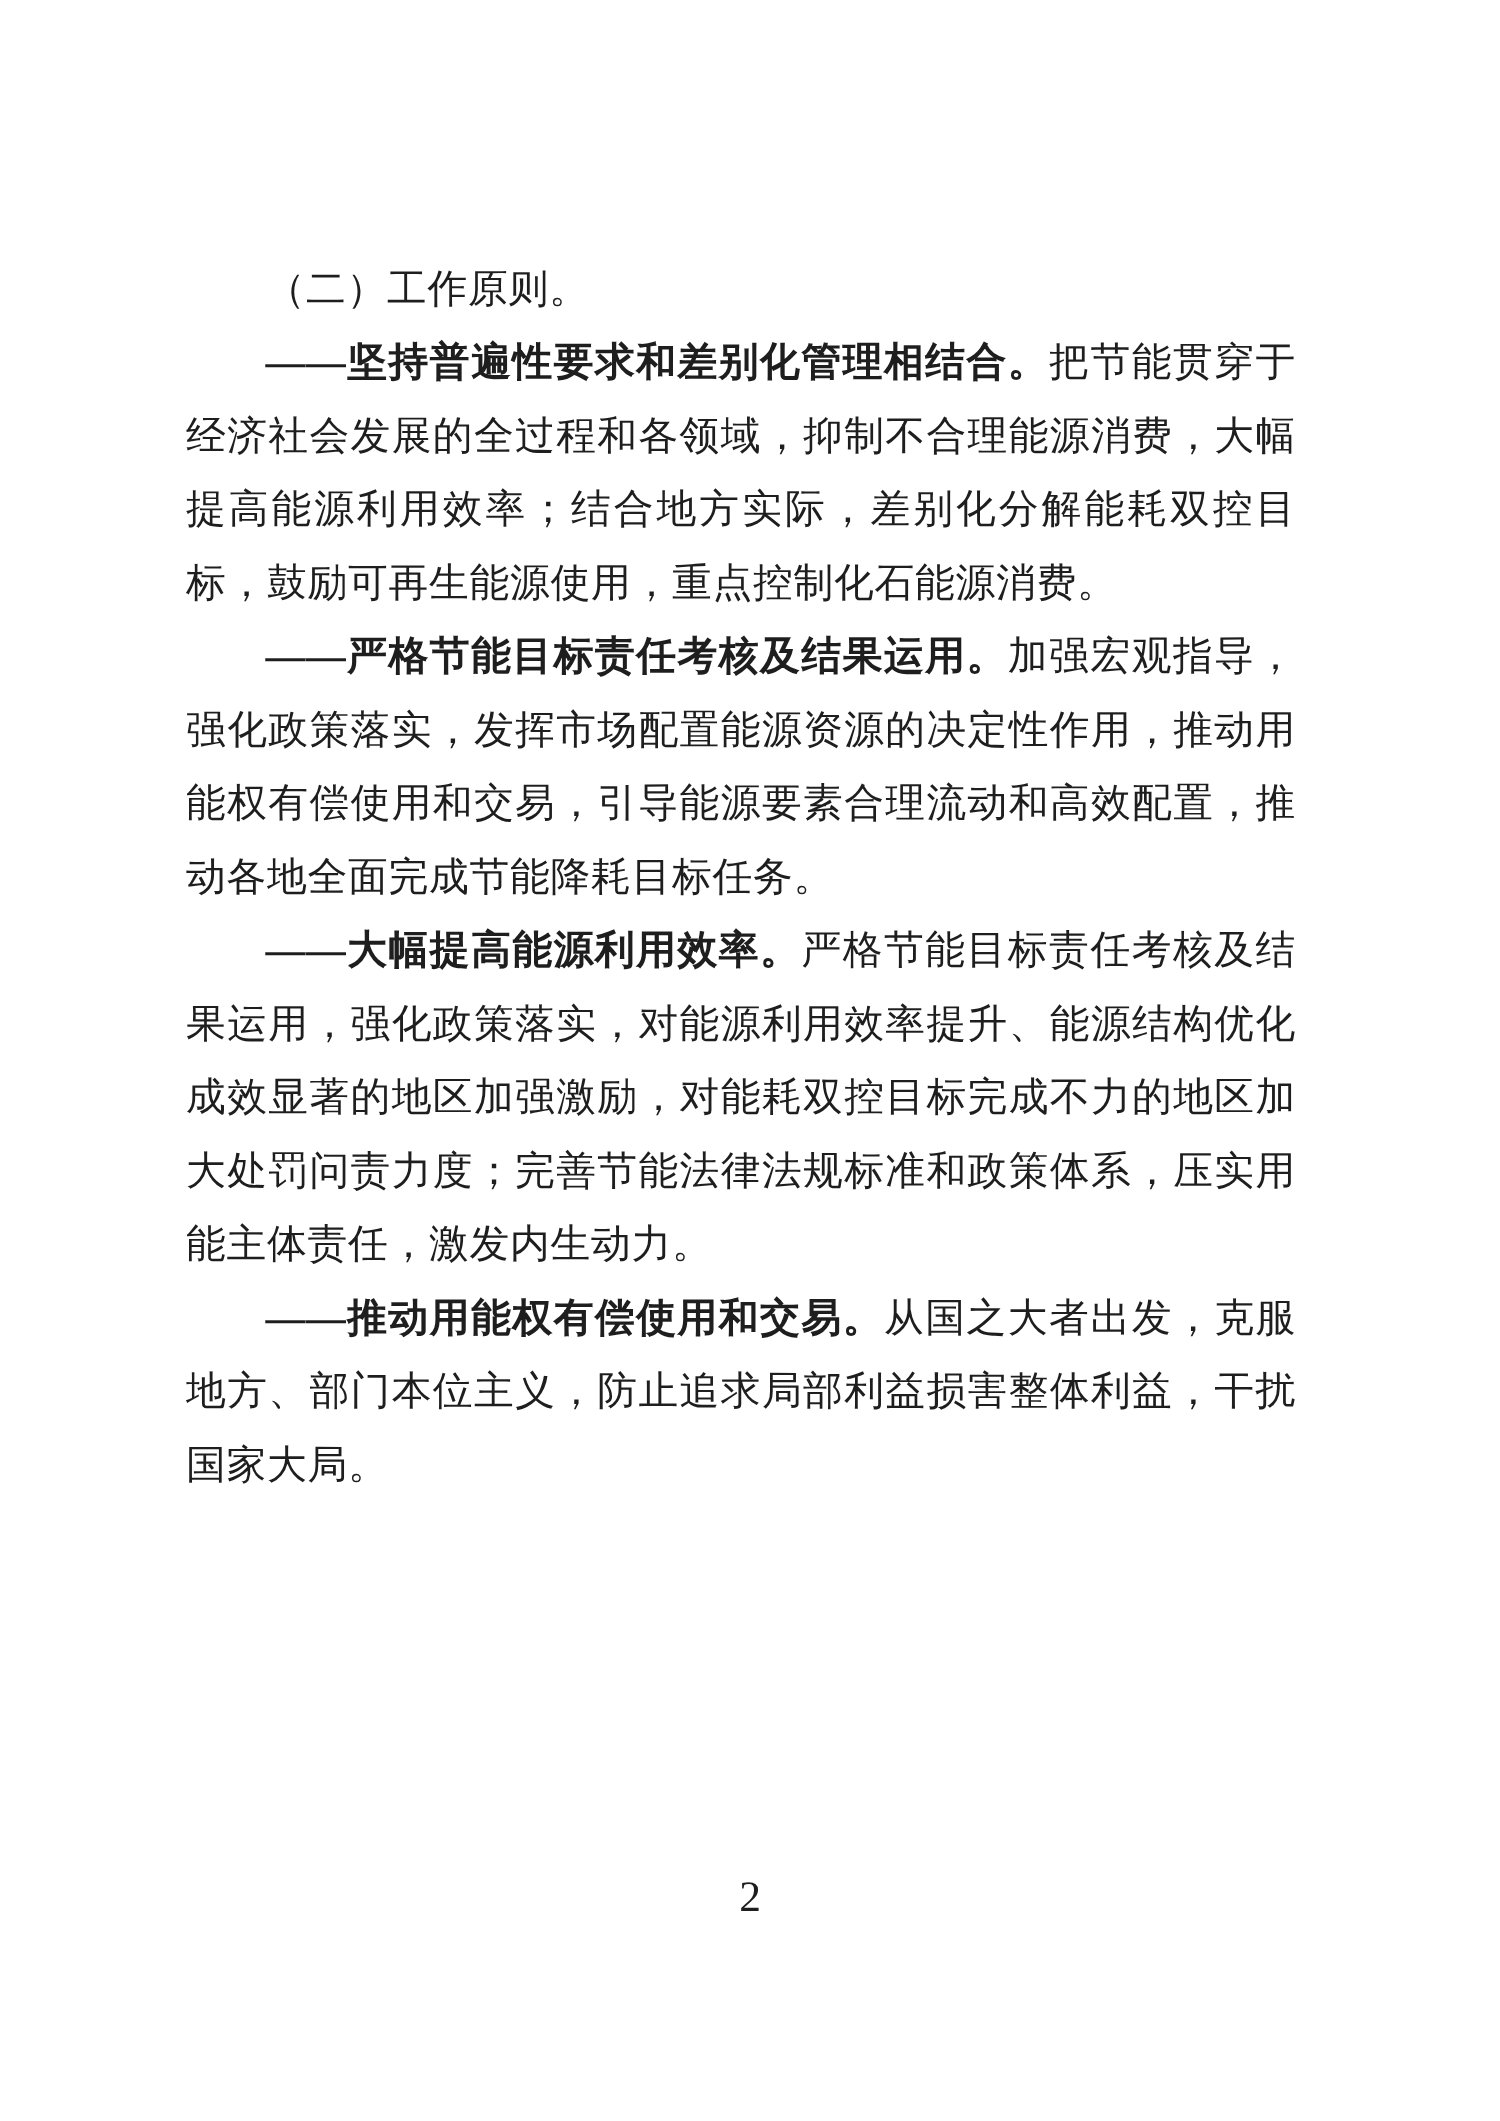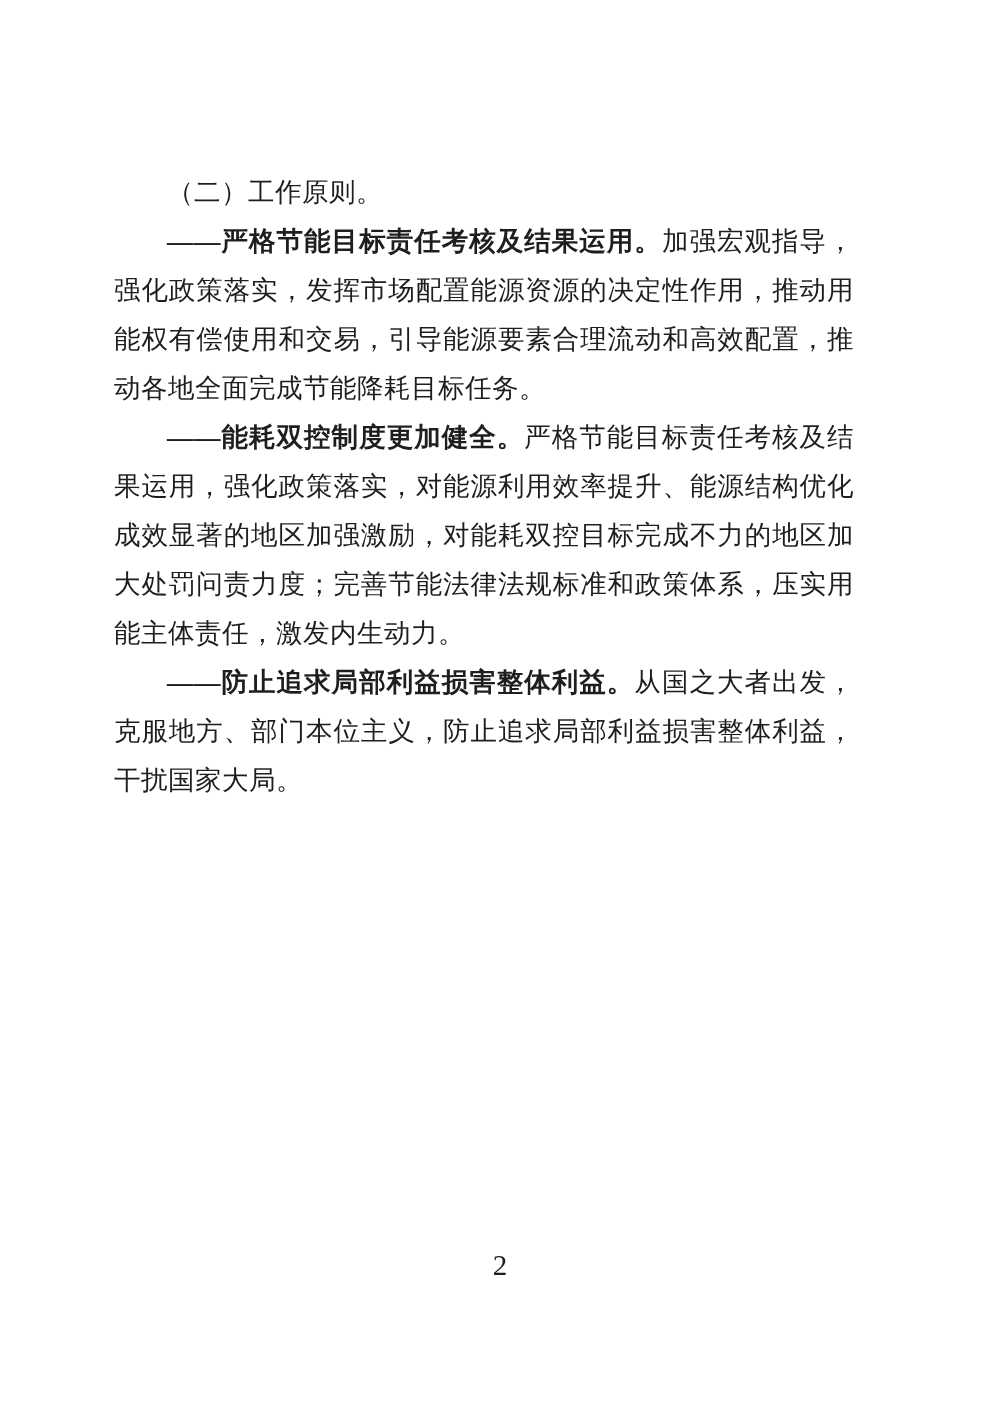--- a/index.html
+++ b/index.html
@@ -13,21 +13,21 @@
     height: 1414px;
     margin: 0 auto;
     background: #ffffff;
     overflow: hidden;
     font-family: "Liberation Serif", "DejaVu Serif", serif;
     color: #1e1e1e;
   }
   .content {
     position: absolute;
     top: 168px;
-    left: 114px;
+    left: 124px;
     width: 740px;
     font-size: 26.5px;
     line-height: 49px;
     text-align: justify;
     text-justify: inter-ideograph;
     letter-spacing: 0.5px;
   }
   .para {
     margin: 0;
     padding: 0;
@@ -55,31 +55,34 @@
 
 <div class="page">
 
   <div class="content">
 
     <p class="para">
       <span class="lead">（二）工作原则。</span><span class="body-text"></span>
     </p>
 
 
+    <p class="para lead-bold">
+      <span class="lead">——坚持普遍性要求和差别化管理相结合。</span><span class="body-text">把节能贯穿于经济社会发展的全过程和各领域，抑制不合理能源消费，大幅提高能源利用效率；结合地方实际，差别化分解能耗双控目标，鼓励可再生能源使用，重点控制化石能源消费。</span>
+    </p>
 
     <p class="para lead-bold">
       <span class="lead">——严格节能目标责任考核及结果运用。</span><span class="body-text">加强宏观指导，强化政策落实，发挥市场配置能源资源的决定性作用，推动用能权有偿使用和交易，引导能源要素合理流动和高效配置，推动各地全面完成节能降耗目标任务。</span>
     </p>
 
     <p class="para lead-bold">
-      <span class="lead">——能耗双控制度更加健全。</span><span class="body-text">严格节能目标责任考核及结果运用，强化政策落实，对能源利用效率提升、能源结构优化成效显著的地区加强激励，对能耗双控目标完成不力的地区加大处罚问责力度；完善节能法律法规标准和政策体系，压实用能主体责任，激发内生动力。</span>
+      <span class="lead">——大幅提高能源利用效率。</span><span class="body-text">严格节能目标责任考核及结果运用，强化政策落实，对能源利用效率提升、能源结构优化成效显著的地区加强激励，对能耗双控目标完成不力的地区加大处罚问责力度；完善节能法律法规标准和政策体系，压实用能主体责任，激发内生动力。</span>
     </p>
 
     <p class="para lead-bold">
-      <span class="lead">——防止追求局部利益损害整体利益。</span><span class="body-text">从国之大者出发，克服地方、部门本位主义，防止追求局部利益损害整体利益，干扰国家大局。</span>
+      <span class="lead">——推动用能权有偿使用和交易。</span><span class="body-text">从国之大者出发，克服地方、部门本位主义，防止追求局部利益损害整体利益，干扰国家大局。</span>
     </p>
 
 
   </div>
 
   <div class="page-number">2</div>
 
 </div>
 
 </body></html>

